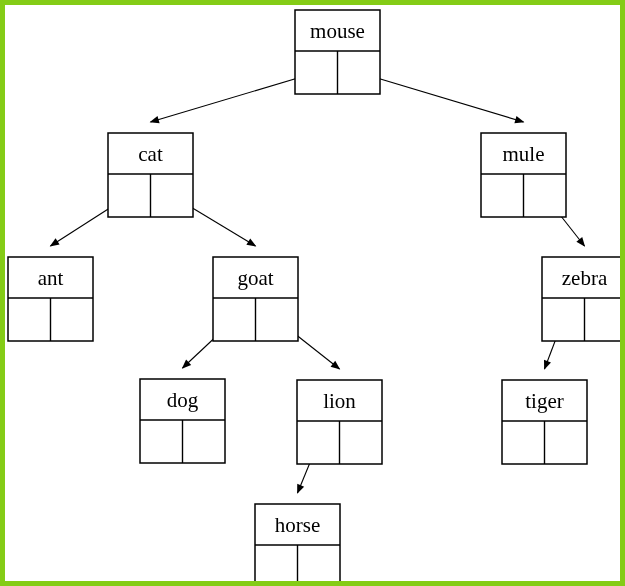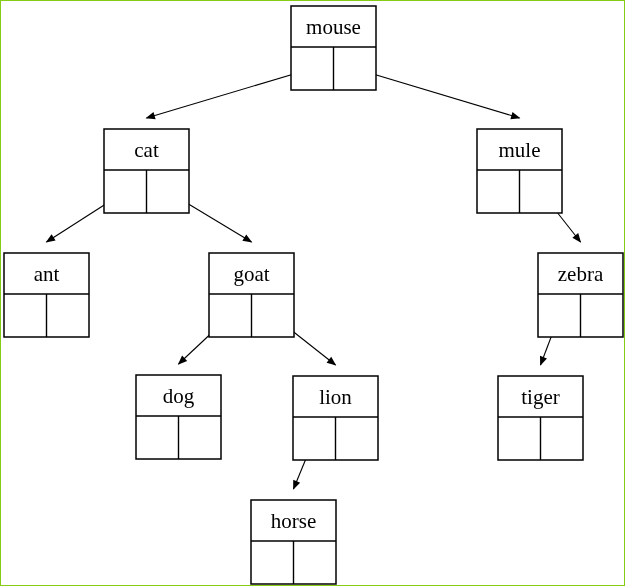--- a/index.html
+++ b/index.html
@@ -6,21 +6,21 @@
     margin: 0;
     padding: 0;
     background: #ffffff;
     font-family: "Liberation Serif", "DejaVu Serif", serif;
   }
   .frame {
     position: relative;
     width: 625px;
     height: 586px;
     box-sizing: border-box;
-    border: 1px solid #84cc16;
+    border: 5px solid #84cc16;
     background: #ffffff;
     overflow: hidden;
   }
   svg { display: block; }
   .node-box {
     fill: #ffffff;
     stroke: #000000;
     stroke-width: 1.5;
   }
   .node-divider {

